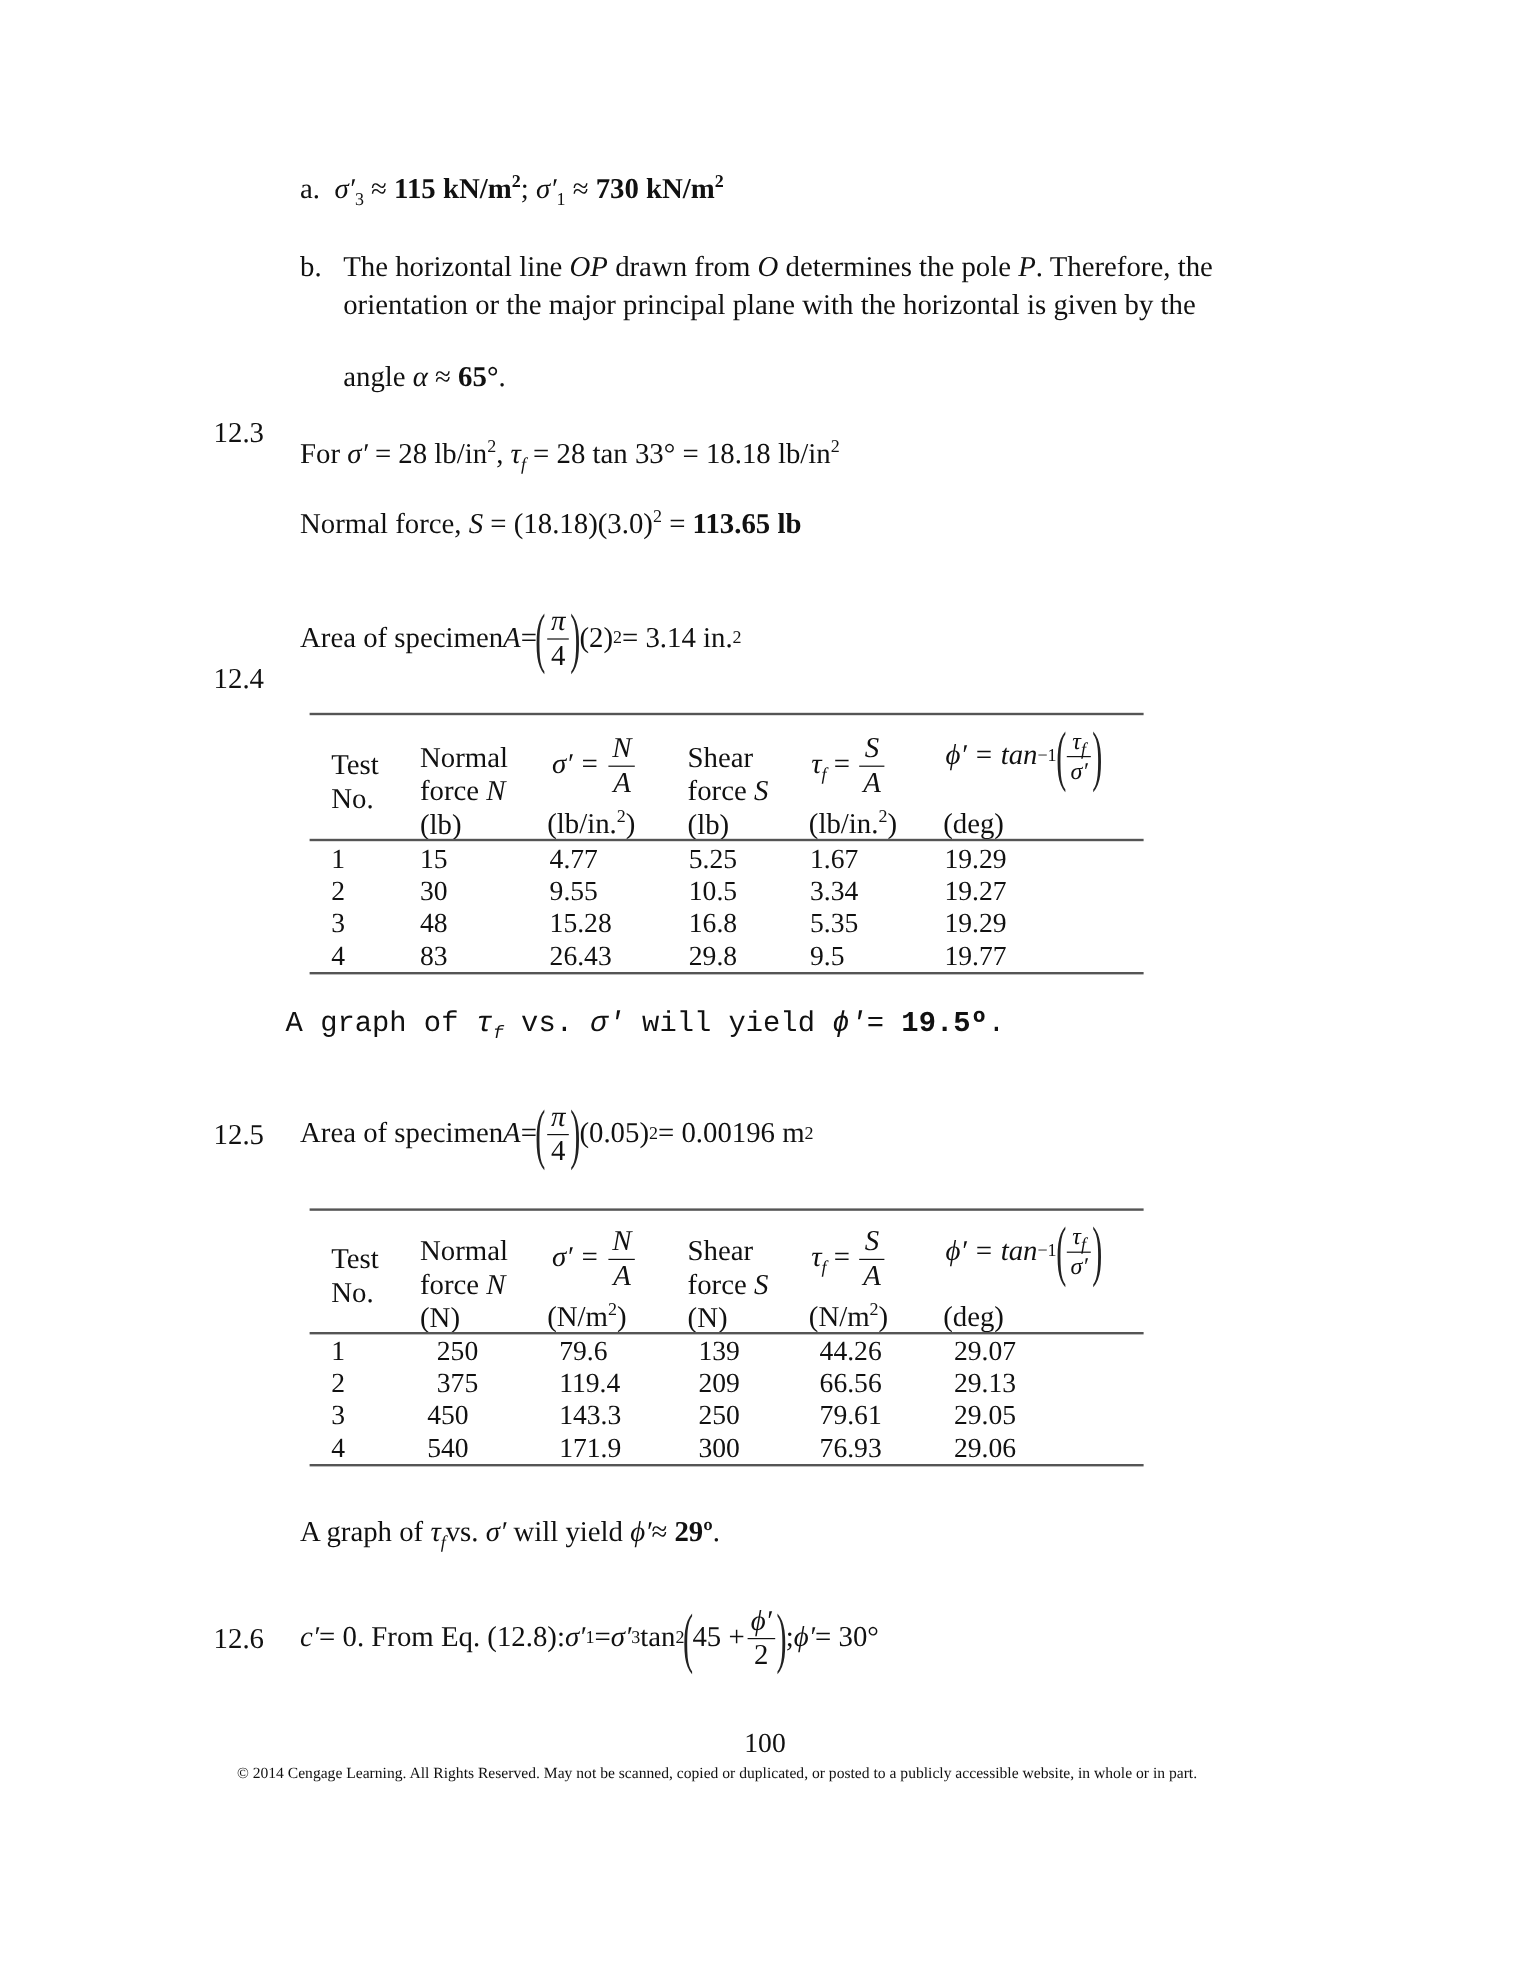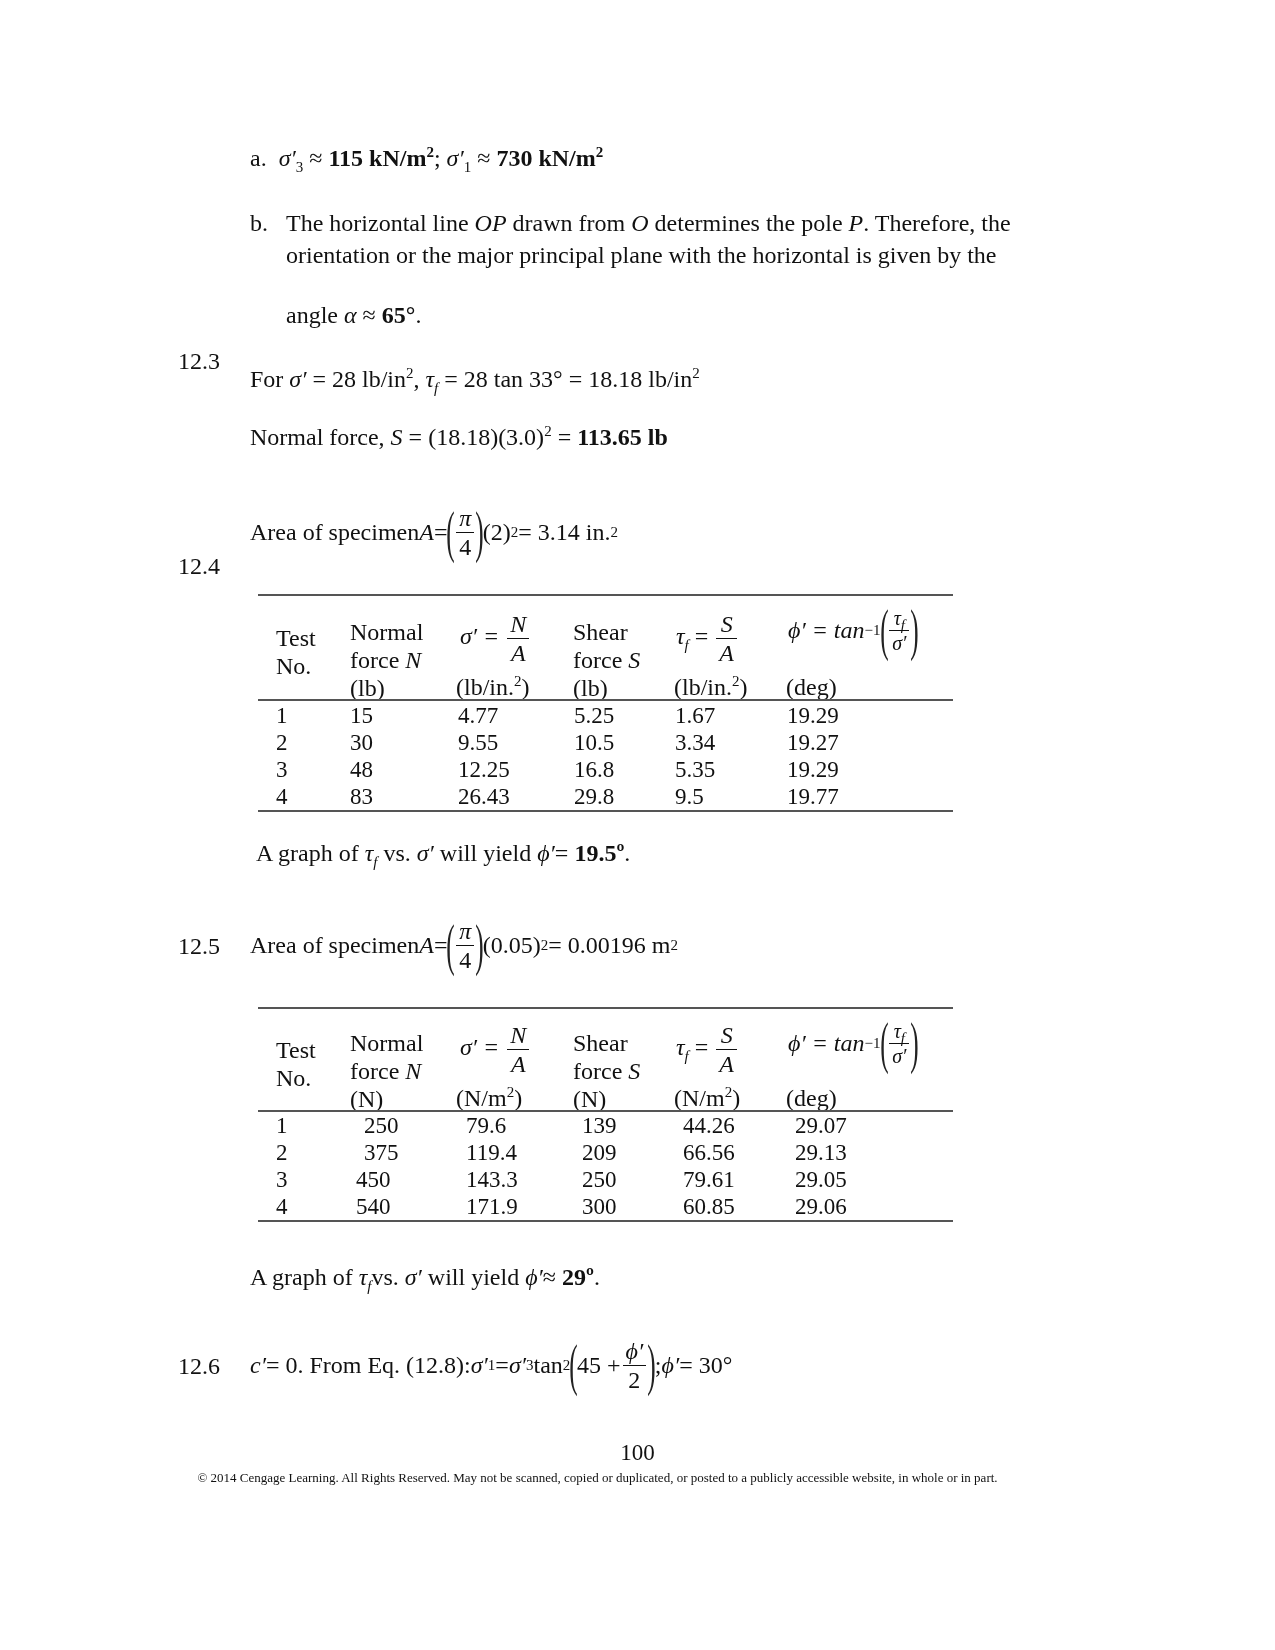--- a/index.html
+++ b/index.html
@@ -113,39 +113,39 @@
           <td>2</td>
           <td>30</td>
           <td>9.55</td>
           <td>10.5</td>
           <td>3.34</td>
           <td>19.27</td>
         </tr>
     <tr>
           <td>3</td>
           <td>48</td>
-          <td>12.25</td>
+          <td>15.28</td>
           <td>16.8</td>
           <td>5.35</td>
           <td>19.29</td>
         </tr>
     <tr>
           <td>4</td>
           <td>83</td>
           <td>26.43</td>
           <td>29.8</td>
           <td>9.5</td>
           <td>19.77</td>
         </tr>
   </tbody>
     </table>
   <div class="rule" style="left:258px; top:810px; width:695px;"></div>
 </div>
 
-<div class="abs" style="left:256px; top:840px;">
+<div class="abs" style="left:238px; top:840px;font-family:Liberation Mono, monospace;">
   <span>A graph of </span><span class="i">τ</span><sub class="i">f</sub><span> vs. </span><span class="i">σ′</span><span> will yield </span><span class="i">ϕ′</span><span>= </span><span class="b">19.5º</span><span>.</span>
 </div>
 
 <div class="abs" style="left:178px; top:933px;">12.5</div>
 <div class="abs" style="left:250px; top:915px; height:60px; display:flex; align-items:center;">
   <span>Area of specimen  </span>
     <span class="i">A</span>
     <span> = </span>
   <span class="paren">(</span>
   <span class="frac">
@@ -216,21 +216,21 @@
           <td>143.3</td>
           <td>250</td>
           <td>79.61</td>
           <td>29.05</td>
         </tr>
     <tr>
           <td>4</td>
           <td>540</td>
           <td>171.9</td>
           <td>300</td>
-          <td>60.85</td>
+          <td>76.93</td>
           <td>29.06</td>
         </tr>
   </tbody>
     </table>
   <div class="rule" style="left:258px; top:1220px; width:695px;"></div>
 </div>
 
 <div class="abs" style="left:250px; top:1252px;margin-top:12px;">
   <span>A graph of </span><span class="i">τ</span><sub class="i">f</sub><span>vs. </span><span class="i">σ′</span><span> will yield </span><span class="i">ϕ′</span><span>≈ </span><span class="b">29º</span><span>.</span>
 </div>

